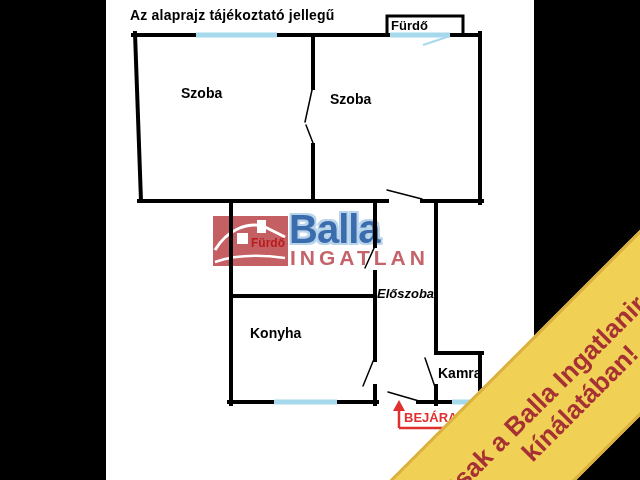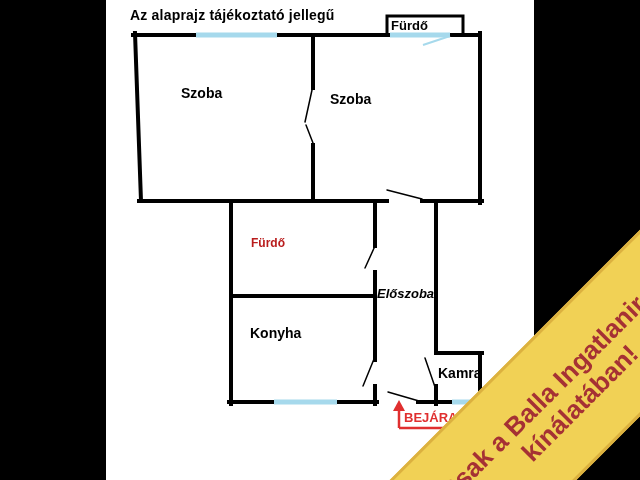--- a/index.html
+++ b/index.html
@@ -45,20 +45,33 @@
   }
   .banner .l1,.banner .l2{
     color:#a53134;font-weight:bold;font-size:26px;line-height:1.15;white-space:nowrap;
   }
 </style>
 </head>
 <body>
 
 <div class="stage">
 
+  <div class="logo">
+    <div class="redbox">
+      <svg width="75" height="50" viewBox="0 0 75 50">
+        <path d="M2 34 C 14 14, 34 6, 50 10" stroke="#ffffff" stroke-width="3" fill="none"></path>
+        <path d="M50 10 L 72 21" stroke="#ffffff" stroke-width="3" fill="none"></path>
+        <rect x="44" y="4" width="9" height="13" fill="#ffffff"></rect>
+        <rect x="24" y="17" width="11" height="11" fill="#ffffff"></rect>
+        <path d="M2 46 Q 30 36 72 42" stroke="#ffffff" stroke-width="2.5" fill="none"></path>
+      </svg>
+    </div>
+    <div class="brand">Balla</div>
+    <div class="sub">INGATLAN</div>
+  </div>
 
   <svg class="plan-svg" width="640" height="480" viewBox="0 0 640 480">
 
     <g stroke="#000000" stroke-width="4" stroke-linecap="square" fill="none">
       <line x1="135" y1="33" x2="141" y2="201"></line>
       <line x1="133" y1="35" x2="480" y2="35"></line>
       <line x1="480" y1="33" x2="480" y2="203"></line>
       <line x1="313" y1="35" x2="313" y2="88"></line>
       <line x1="313" y1="145" x2="313" y2="201"></line>
       <line x1="139" y1="201" x2="387" y2="201"></line>

